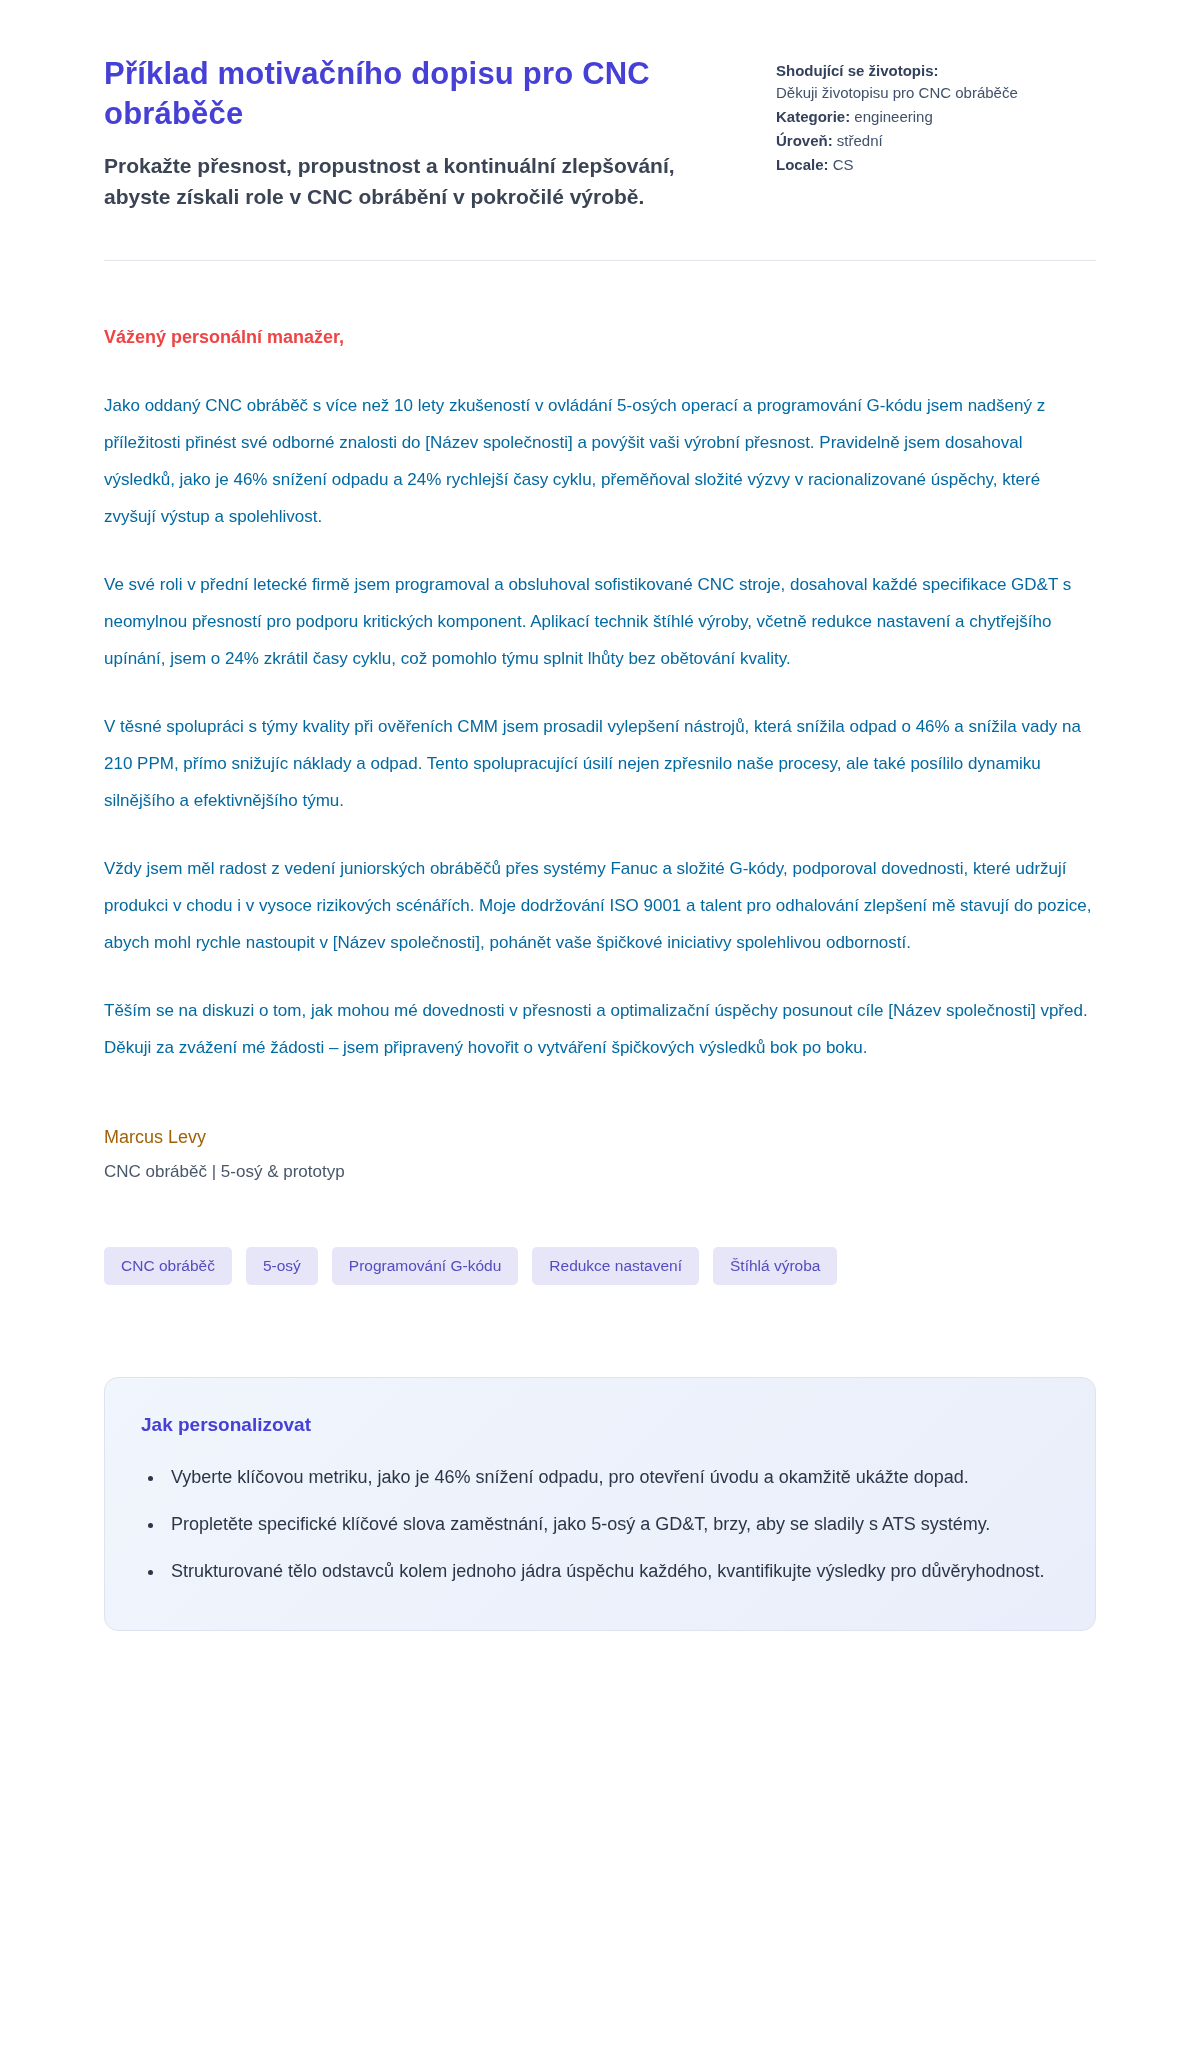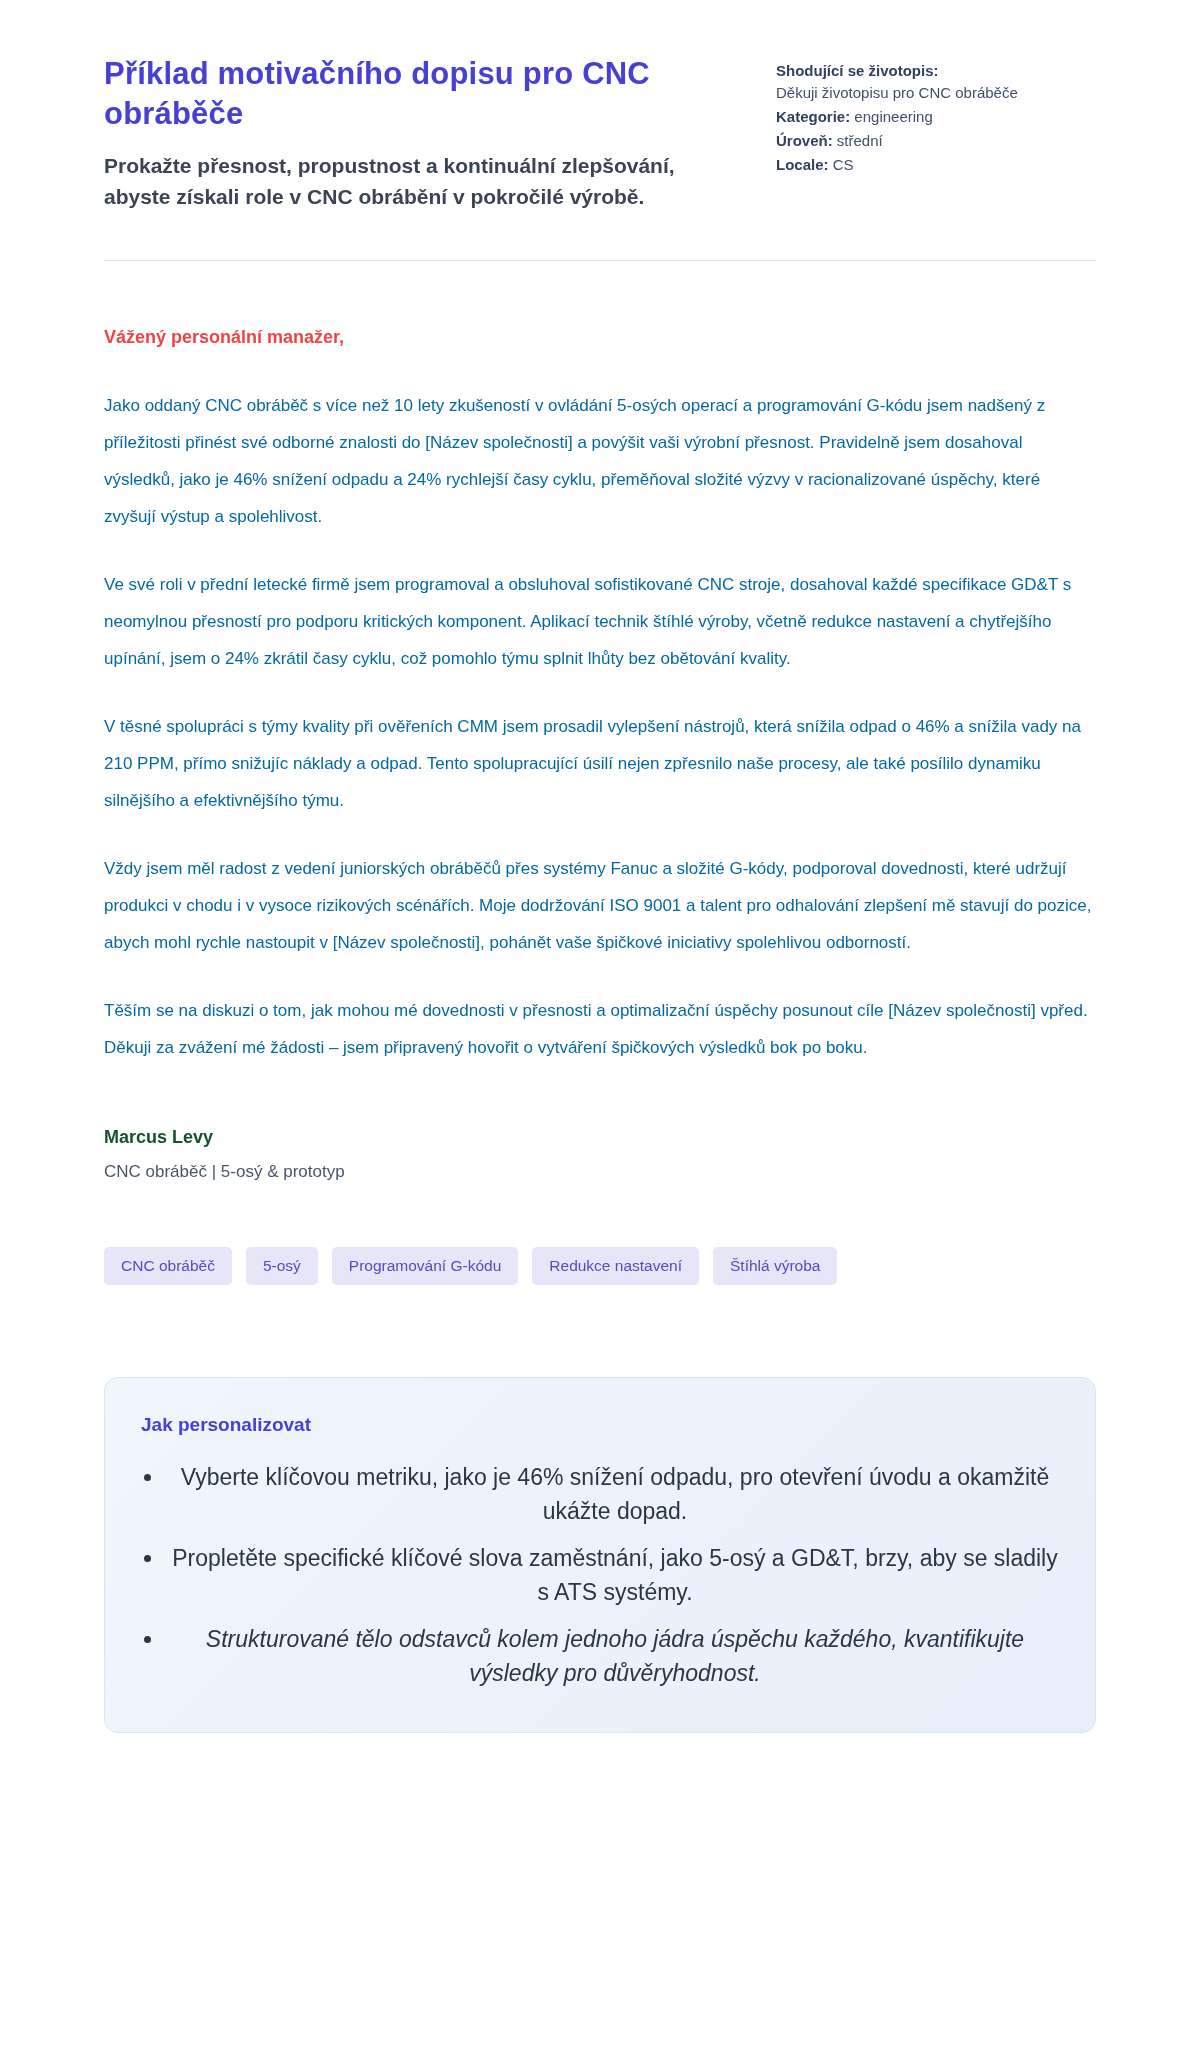--- a/index.html
+++ b/index.html
@@ -69,22 +69,22 @@
     font-size: 17px;
     line-height: 37px;
     color: #0369a1;
     margin-bottom: 31px;
   }
   .letter p:last-child { margin-bottom: 0; }
 
   .signature { margin-top: 58px; }
   .signature-name {
     font-size: 18px;
-    font-weight: bold;
-    color: #14532d;
+    font-weight: normal;
+    color: #a16207;
     line-height: 26px;
   }
   .signature-role {
     margin-top: 9px;
     font-size: 17px;
     color: #49566b;
     line-height: 26px;
   }
 
   
@@ -117,29 +117,28 @@
     font-size: 19px;
     font-weight: bold;
     line-height: 26px;
     margin-bottom: 22px;
   }
   .tipbox ul {
     list-style: disc;
     padding-left: 24px;
   }
   .tipbox li {
-    font-size: 23px;
+    font-size: 18px;
     line-height: 34px;
     color: #2b3648;
     padding-left: 6px;
     margin-bottom: 13px;
-    text-align: center;
   }
   .tipbox li::marker { color: #2b3648; }
-  .tipbox li:last-child { margin-bottom: 12px; font-style: italic; }
+  .tipbox li:last-child { margin-bottom: 12px; }
 </style>
 </head>
 <body>
 
 <div class="page">
 
   <div class="header">
     <div class="header-left">
       <h1 class="doc-title">Příklad motivačního dopisu pro CNC obráběče</h1>
       <h2 class="doc-subtitle">Prokažte přesnost, propustnost a kontinuální zlepšování, abyste získali role v CNC obrábění v pokročilé výrobě.</h2>

